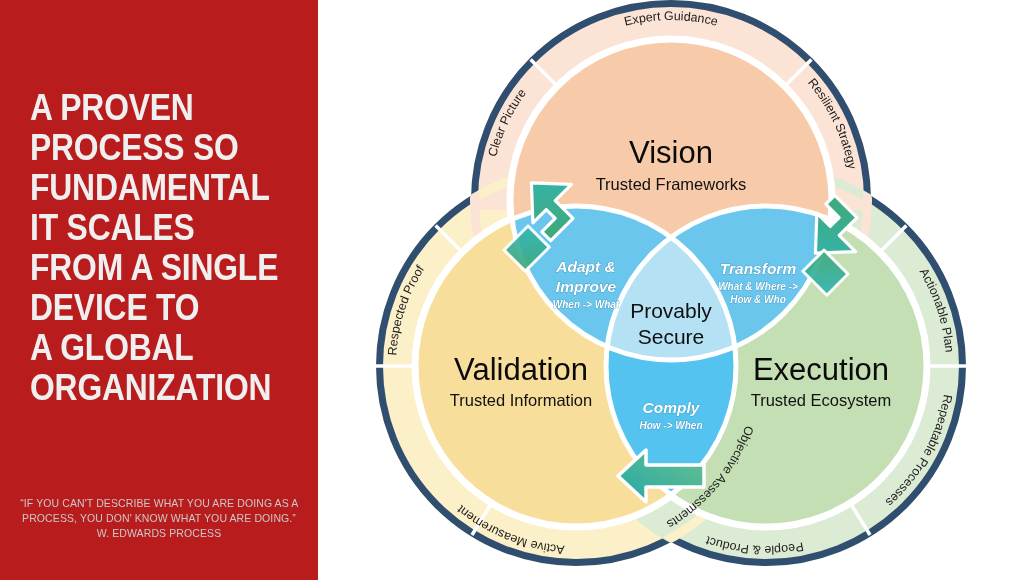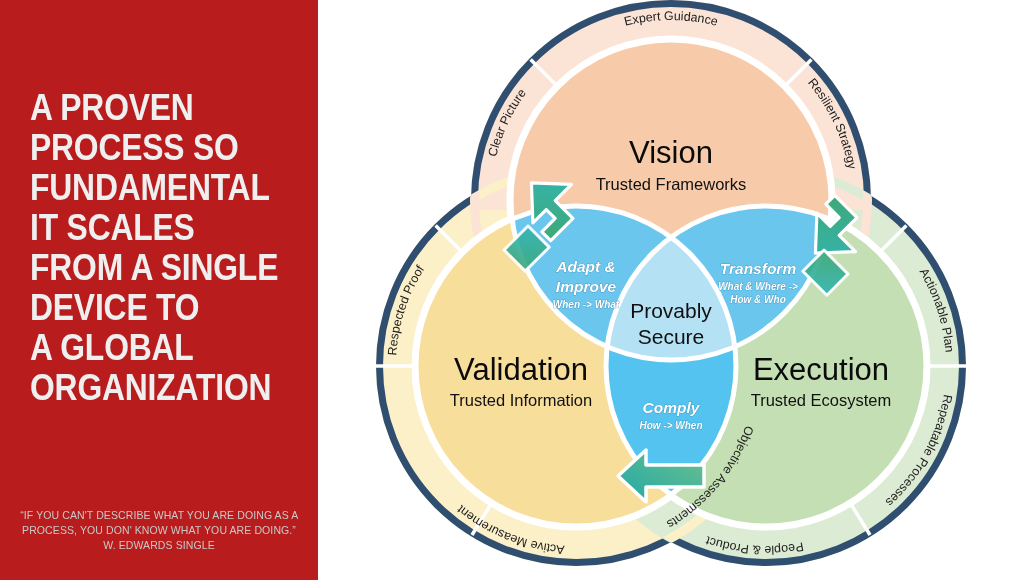--- a/index.html
+++ b/index.html
@@ -40,21 +40,21 @@
     letter-spacing: -0.2px;
     text-transform: uppercase;
     transform: scaleX(0.86);
     transform-origin: left top;
   }
   .headline div { white-space: nowrap; }
 
   .quote {
     position: absolute;
     left: 8px;
-    top: 508px;
+    top: 496px;
     width: 302px;
     color: #c9c9c9;
     font-size: 10.5px;
     line-height: 1.45;
     text-align: center;
     letter-spacing: 0.1px;
   }
   .quote .attrib { display: block; }
 
   
@@ -125,21 +125,21 @@
       <div>IT SCALES</div>
       <div>FROM A SINGLE</div>
       <div>DEVICE TO</div>
       <div>A GLOBAL</div>
       <div>ORGANIZATION</div>
     </div>
 
     <div class="quote">
       <span>“IF YOU CAN'T DESCRIBE WHAT YOU ARE DOING AS A</span>
       <span>PROCESS, YOU DON' KNOW WHAT YOU ARE DOING.”</span>
-      <span class="attrib">W. EDWARDS SINGLE</span>
+      <span class="attrib">W. EDWARDS PROCESS</span>
     </div>
   </div>
 
   <div class="right-panel">
     <div class="diagram">
       <svg viewBox="0 0 706 580" width="706" height="580" xmlns="http://www.w3.org/2000/svg">
         <defs>
 
           <clipPath id="clipVision">
               <circle cx="353" cy="200" r="160"></circle>

